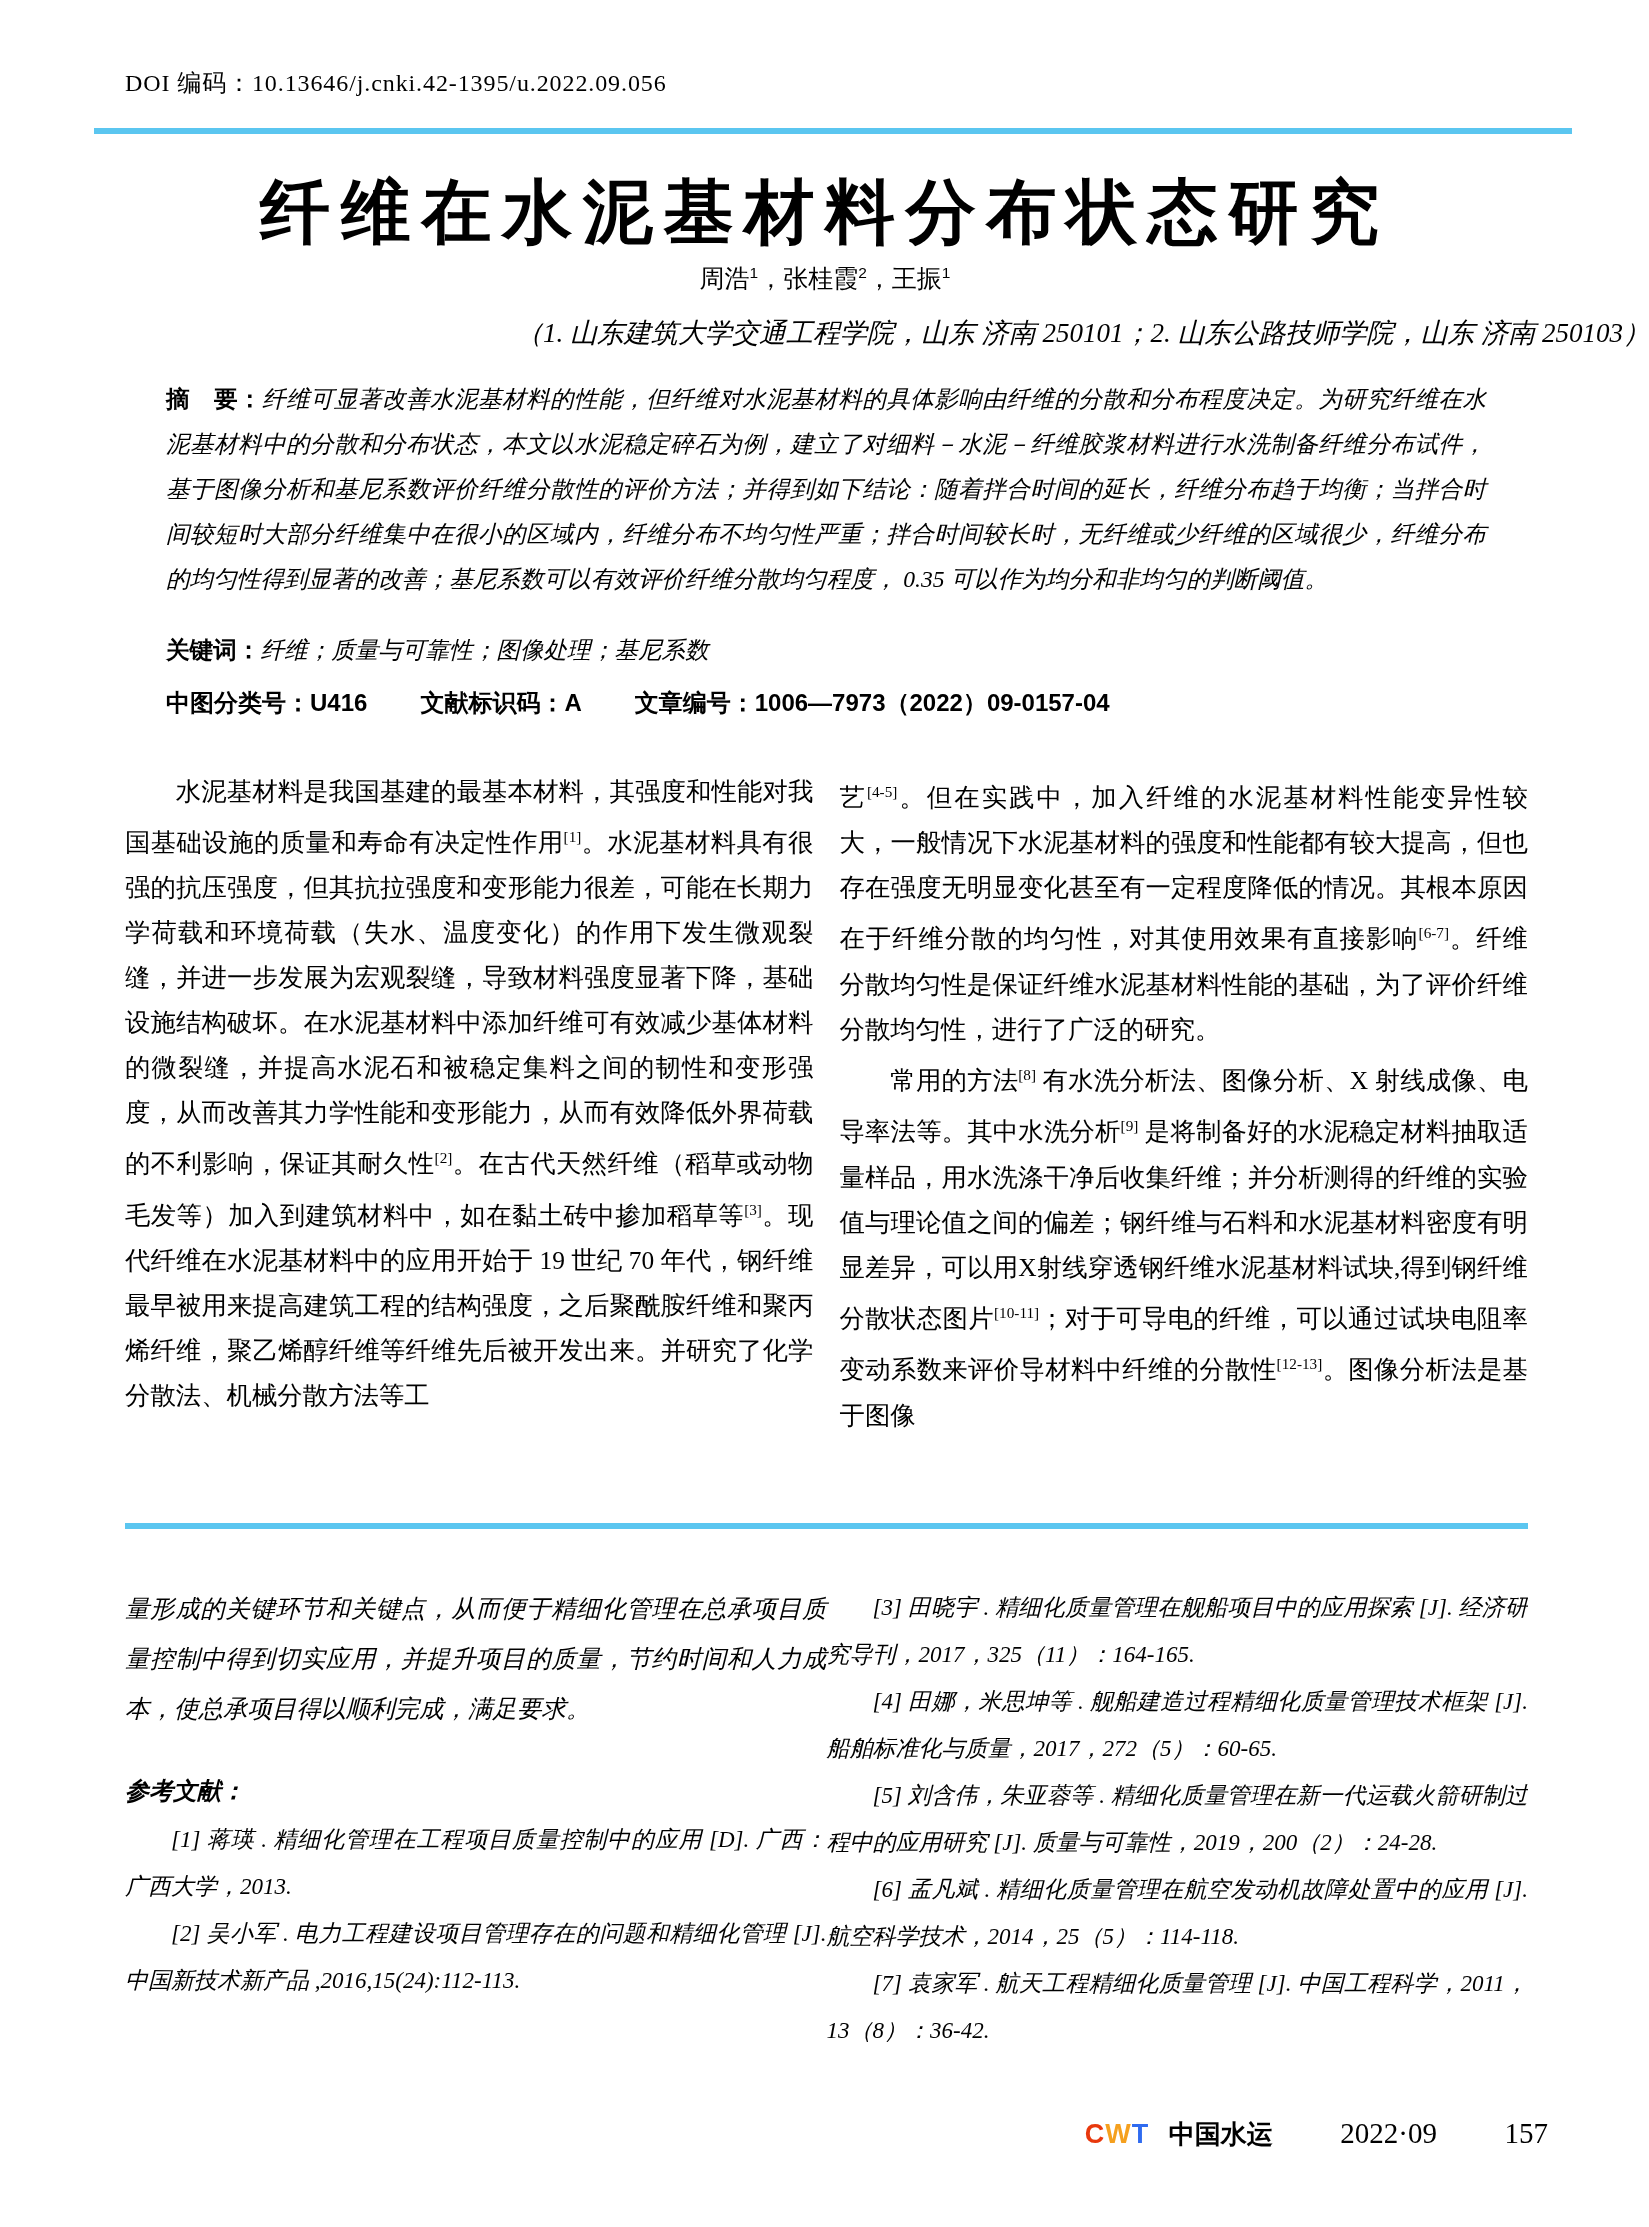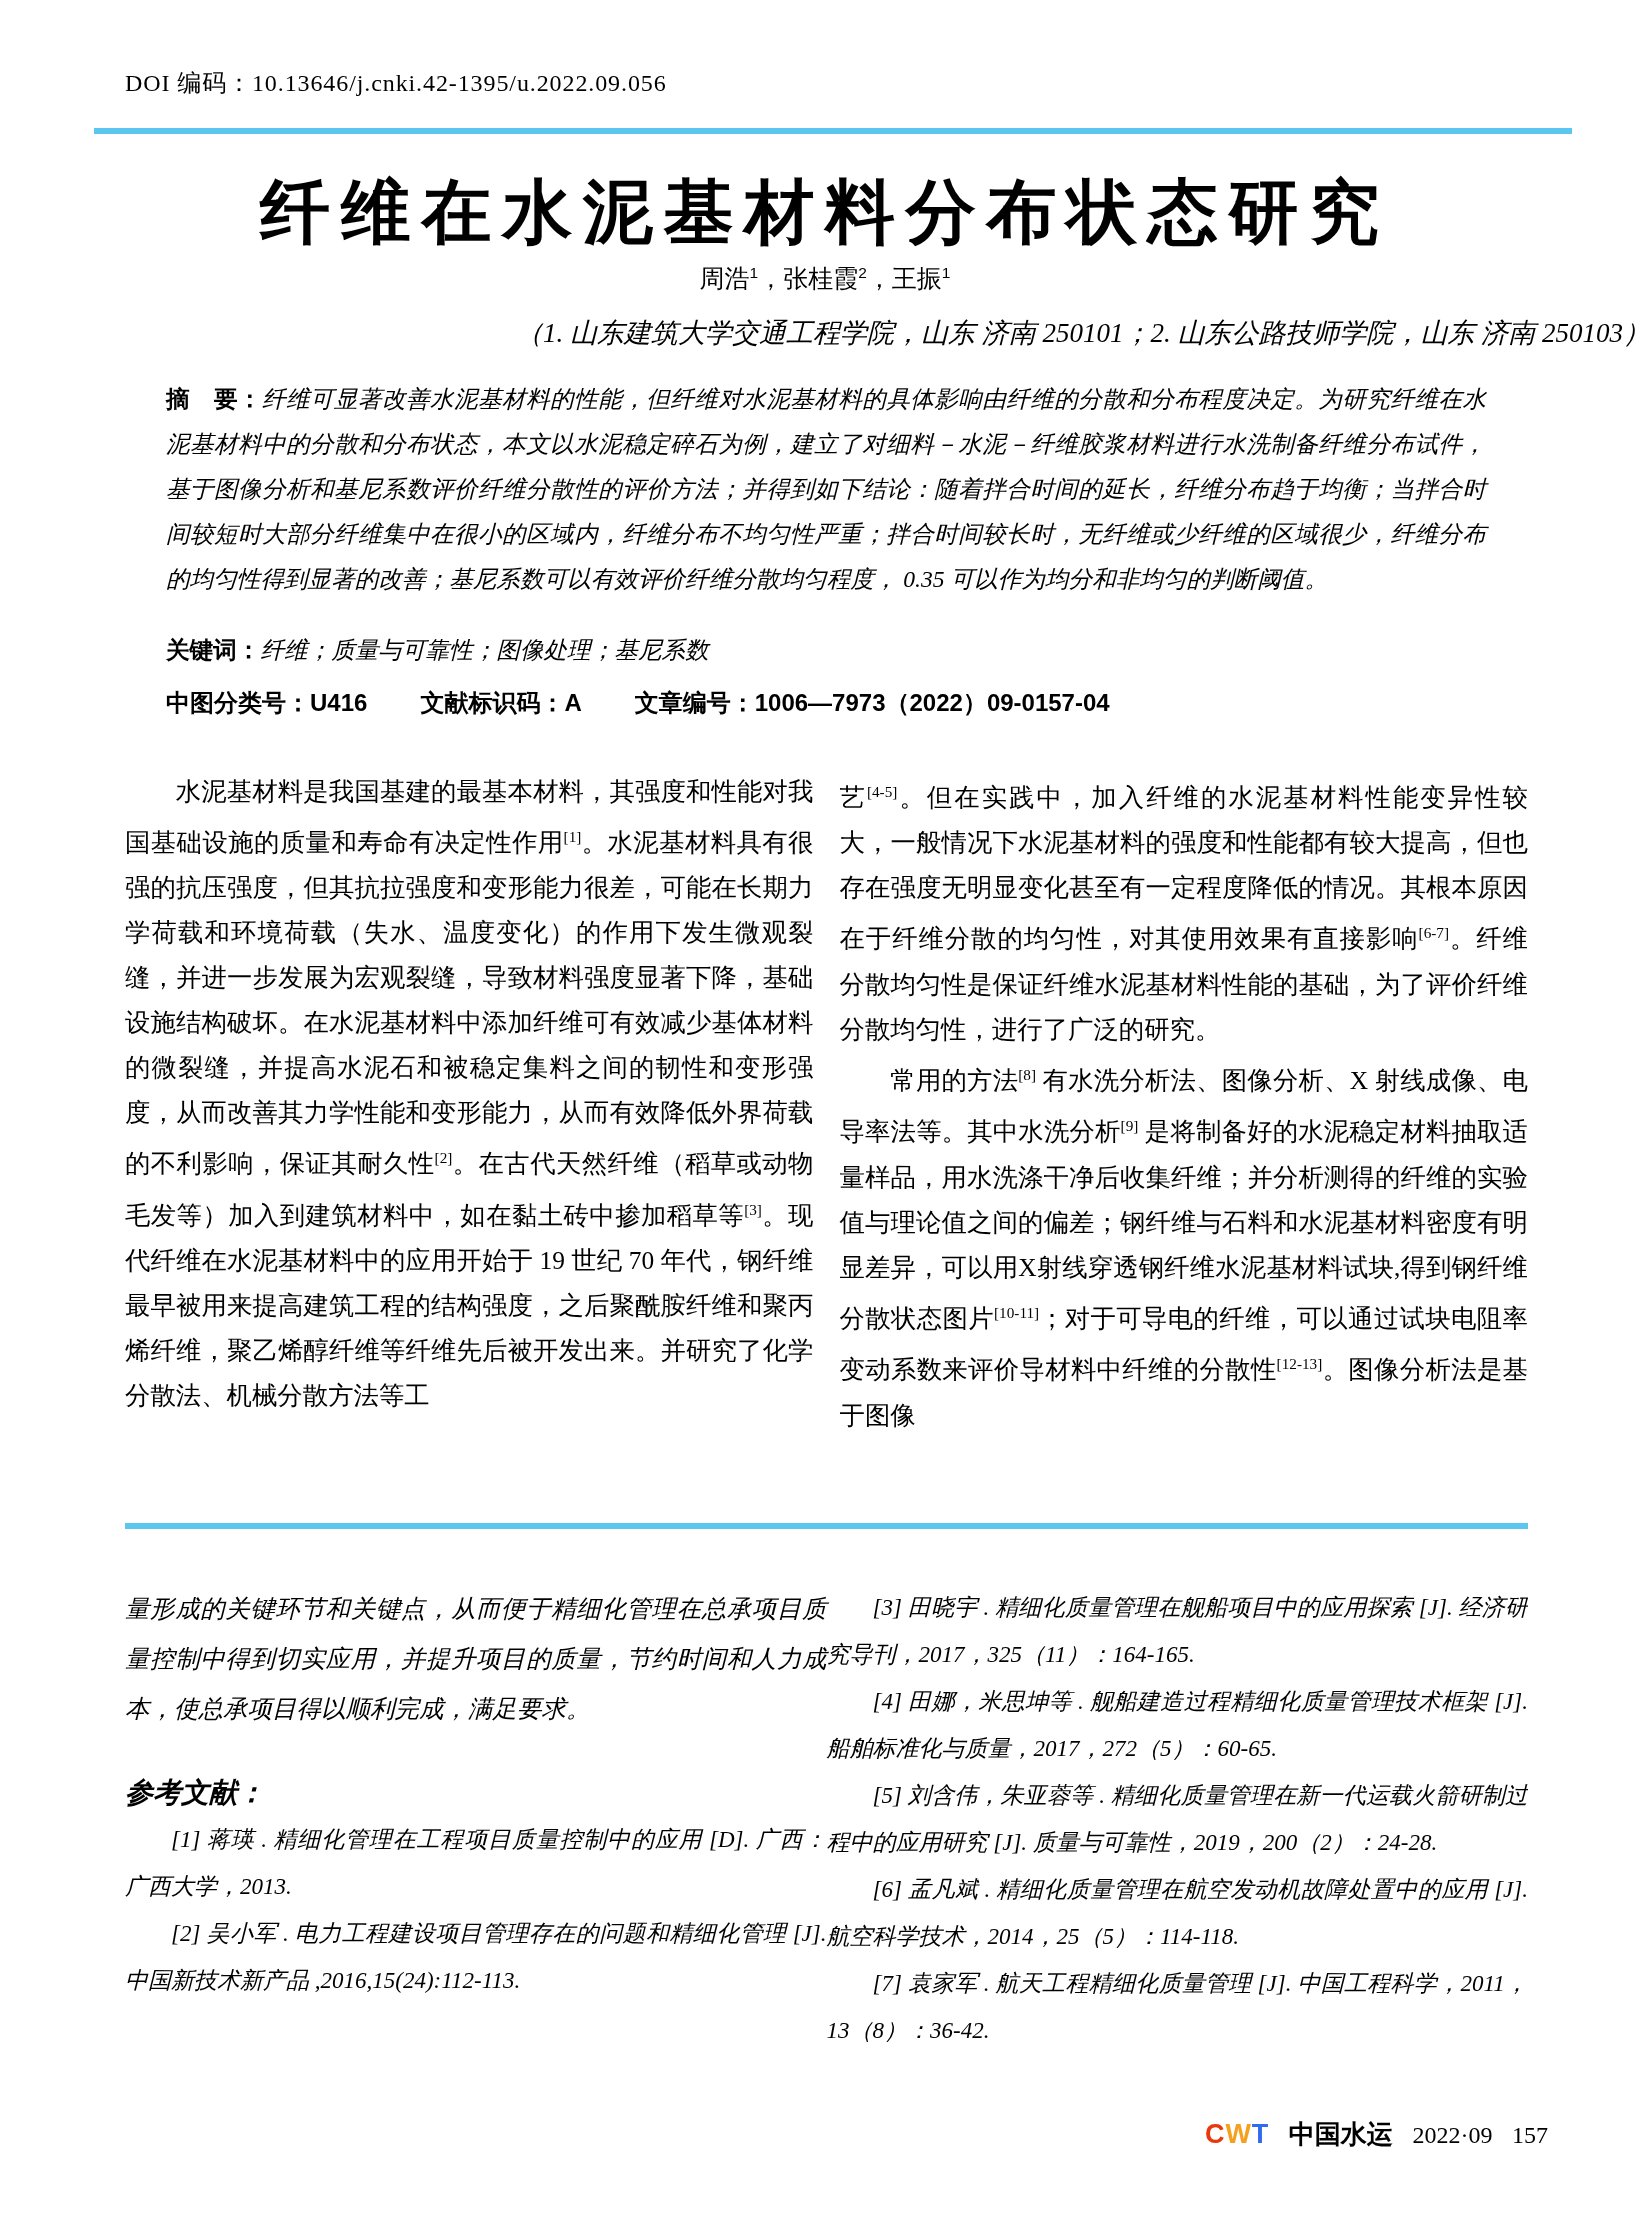--- a/index.html
+++ b/index.html
@@ -73,35 +73,35 @@
   .bottom-cols {
     position: absolute; left: 125px; top: 1584px; width: 1403px; height: 539px;
     display: flex; overflow: hidden;
   }
   .bottom-cols .col { flex: 1; }
   .closing-para {
     font-size: 24.5px; line-height: 50px; text-align: justify;
   }
   .ref-label {
     margin-top: 35px;
-    font-size: 28px; line-height: 47px; font-weight: bold;
+    font-size: 24px; line-height: 47px; font-weight: bold; font-family: Liberation Mono, monospace;
   }
   .ref-entry {
     font-size: 23px; line-height: 47px; text-align: justify; text-indent: 2em;
   }
   .footer {
     position: absolute; top: 2117px; right: 102px;
     font-size: 24.5px; display: flex; align-items: baseline; gap: 19.6px;
   }
   .footer .logo { font-family: "Liberation Sans", sans-serif; font-weight: bold; font-size: 27px; letter-spacing: 0.9px; }
   .logo-c { color: #e8380d; }
   .logo-w { color: #f5a01e; }
   .logo-t { color: #2f6bf0; }
   .footer .journal { font-family: "Liberation Sans", sans-serif; font-weight: bold; font-size: 26px; }
-  .footer .issue, .footer .pageno { font-size: 24px; }
+  .footer .issue, .footer .pageno { font-size: 29px; margin-left: 48px; }
 </style>
 </head>
 <body>
 
 <div class="page">
 
   <div class="doi-line serif">
     <span>DOI 编码：</span><span>10.13646/j.cnki.42-1395/u.2022.09.056</span>
   </div>
 

